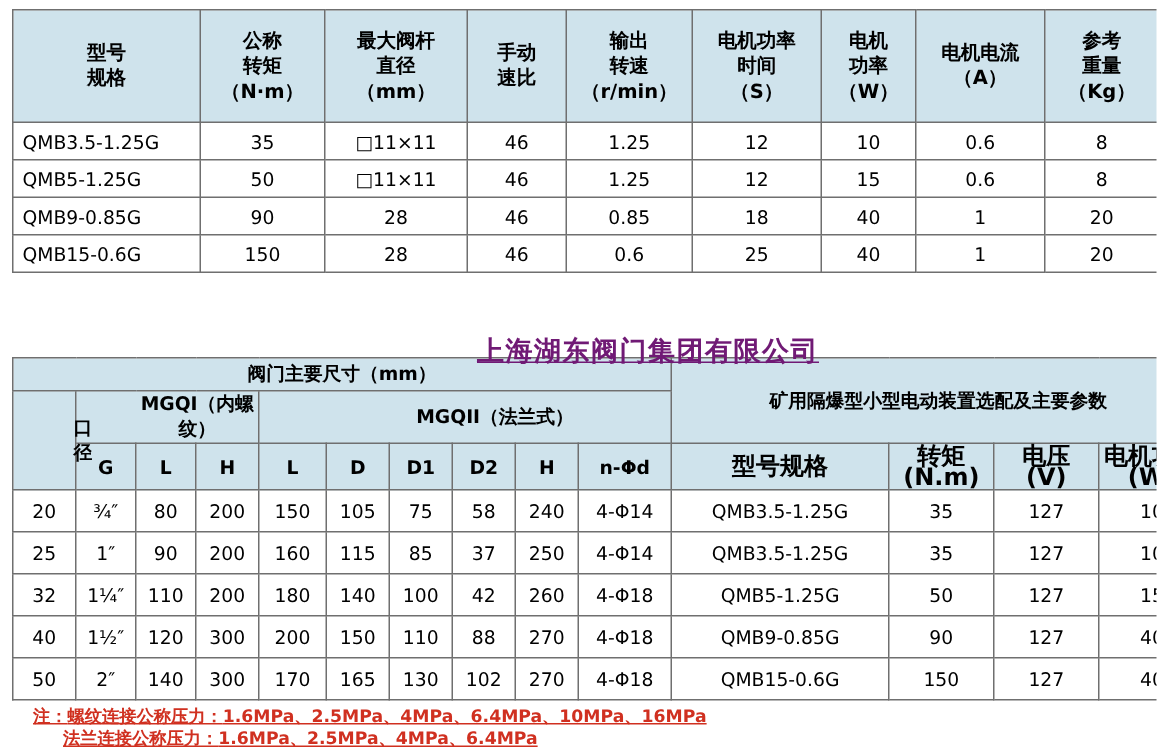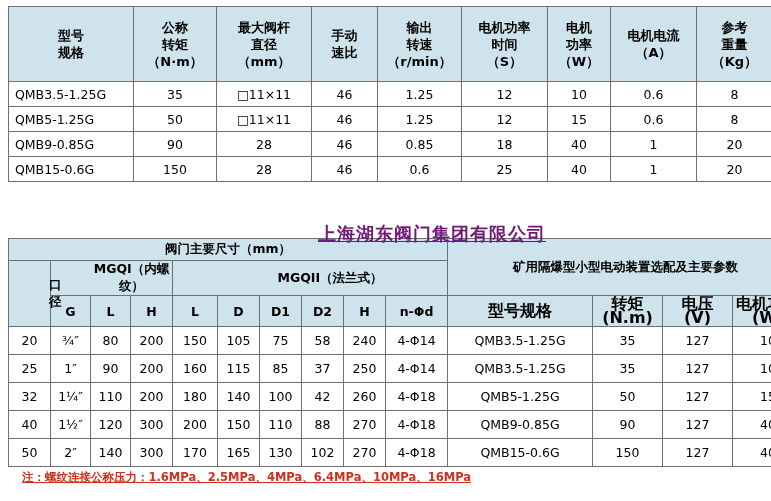--- a/index.html
+++ b/index.html
@@ -377,15 +377,18 @@
       </tbody>
     </table>
   </div>
 
   <div class="watermark">上海湖东阀门集团有限公司</div>
 
   <div class="notes">
     <div class="line">
       <span class="lbl">注：</span><span class="lbl">螺纹连接公称压力：</span><span>1.6MPa、2.5MPa、4MPa、6.4MPa、10MPa、16MPa</span>
     </div>
+    <div class="line" style="padding-left:20px">
+      <span class="lbl">法兰连接公称压力：</span><span>1.6MPa、2.5MPa、4MPa、6.4MPa</span>
+    </div>
   </div>
 
 </div>
 
 </body></html>

